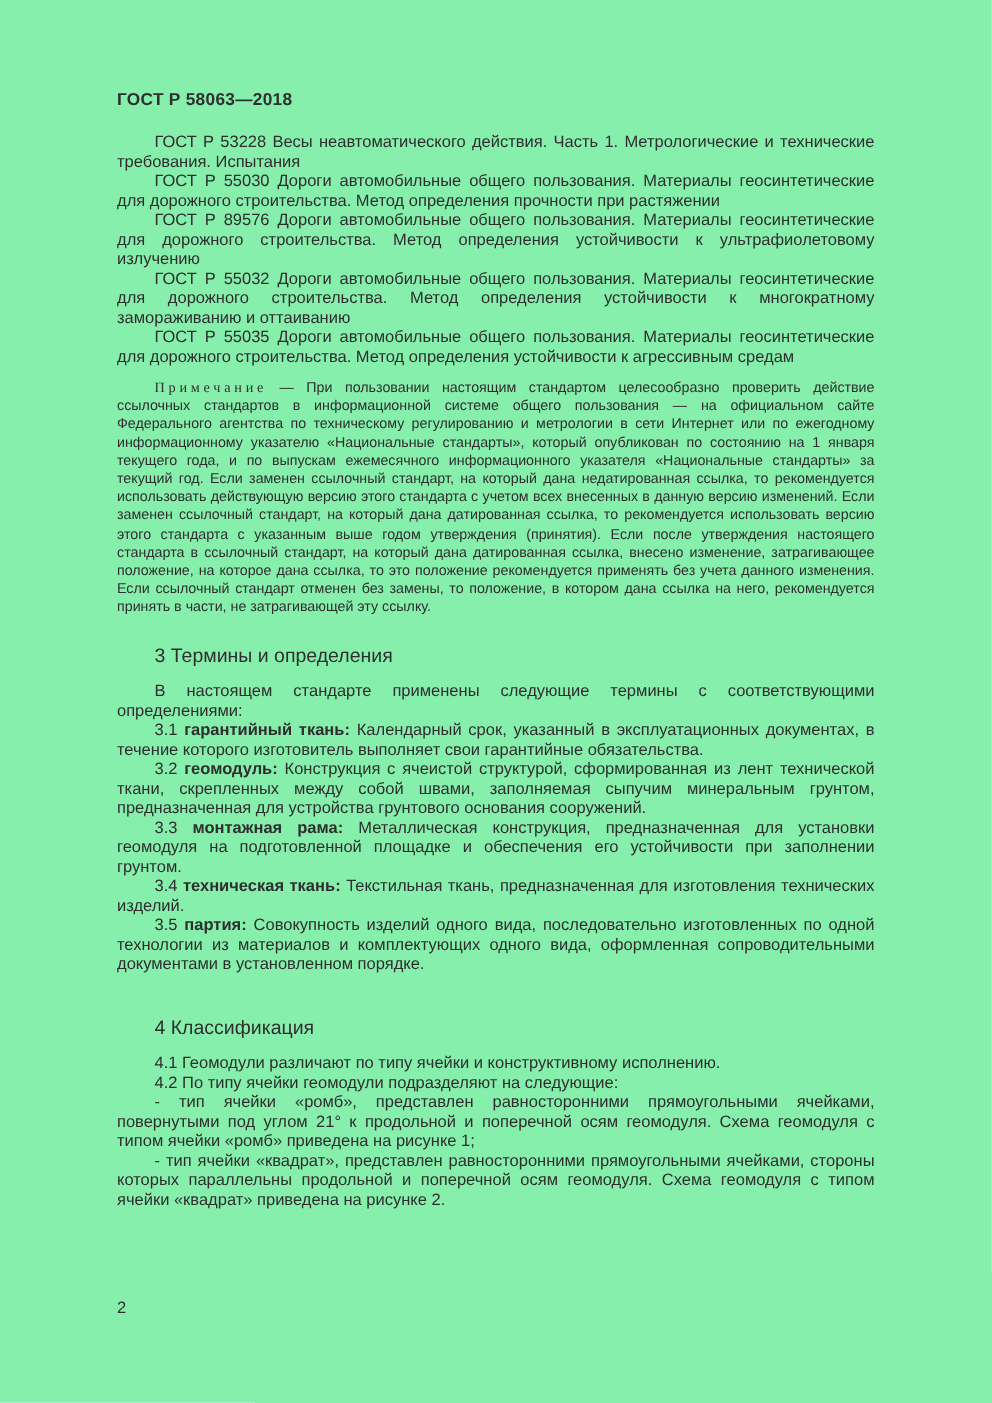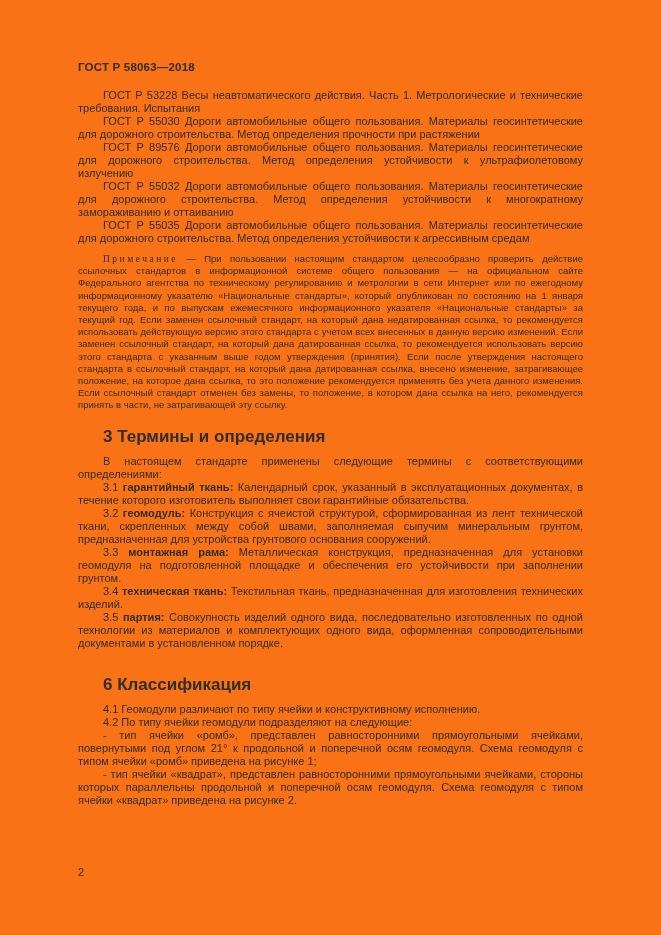--- a/index.html
+++ b/index.html
@@ -11,21 +11,21 @@
     height: 935px;
     background: #f5f5f4;
     overflow: hidden;
   }
   .page {
     position: relative;
     width: 661px;
     height: 935px;
     font-family: "Liberation Sans", "DejaVu Sans", sans-serif;
     color: #2e2e2e;
-    background: #f97316;
+    background: #86efac;
   }
   .content {
     position: absolute;
     left: 78px;
     top: 61px;
     width: 505px;
   }
   .doc-header {
     font-size: 11.5px;
     font-weight: bold;
@@ -45,22 +45,22 @@
     line-height: 12.2px;
     text-align: justify;
     text-indent: 25px;
     margin: 8px 0 0 0;
   }
   .note-label {
     letter-spacing: 2.5px;
     font-family: Liberation Serif, serif;
   }
   h2.sec-title {
-    font-size: 17px;
-    font-weight: bold;
+    font-size: 13px;
+    font-weight: normal;
     line-height: 14px;
     margin: 18px 0 11px 25px;
   }
   h2.sec-title-4 {
     margin-top: 28px;
   }
   .bold {
     font-weight: bold;
   }
   .page-number {
@@ -94,21 +94,21 @@
     <p class="body-p"><span>3.1</span> <span class="bold">гарантийный ткань:</span> <span>Календарный срок, указанный в эксплуатационных документах, в течение которого изготовитель выполняет свои гарантийные обязательства.</span></p>
 
     <p class="body-p"><span>3.2</span> <span class="bold">геомодуль:</span> <span>Конструкция с ячеистой структурой, сформированная из лент технической ткани, скрепленных между собой швами, заполняемая сыпучим минеральным грунтом, предназначенная для устройства грунтового основания сооружений.</span></p>
 
     <p class="body-p"><span>3.3</span> <span class="bold">монтажная рама:</span> <span>Металлическая конструкция, предназначенная для установки геомодуля на подготовленной площадке и обеспечения его устойчивости при заполнении грунтом.</span></p>
 
     <p class="body-p"><span>3.4</span> <span class="bold">техническая ткань:</span> <span>Текстильная ткань, предназначенная для изготовления технических изделий.</span></p>
 
     <p class="body-p"><span>3.5</span> <span class="bold">партия:</span> <span>Совокупность изделий одного вида, последовательно изготовленных по одной технологии из материалов и комплектующих одного вида, оформленная сопроводительными документами в установленном порядке.</span></p>
 
-    <h2 class="sec-title sec-title-4">6 Классификация</h2>
+    <h2 class="sec-title sec-title-4">4 Классификация</h2>
 
     <p class="body-p">4.1 Геомодули различают по типу ячейки и конструктивному исполнению.</p>
     <p class="body-p">4.2 По типу ячейки геомодули подразделяют на следующие:</p>
     <p class="body-p">- тип ячейки «ромб», представлен равносторонними прямоугольными ячейками, повернутыми под углом 21° к продольной и поперечной осям геомодуля. Схема геомодуля с типом ячейки «ромб» приведена на рисунке 1;</p>
     <p class="body-p">- тип ячейки «квадрат», представлен равносторонними прямоугольными ячейками, стороны которых параллельны продольной и поперечной осям геомодуля. Схема геомодуля с типом ячейки «квадрат» приведена на рисунке 2.</p>
 
   </div>
 
   <div class="page-number">2</div>
 </div>

